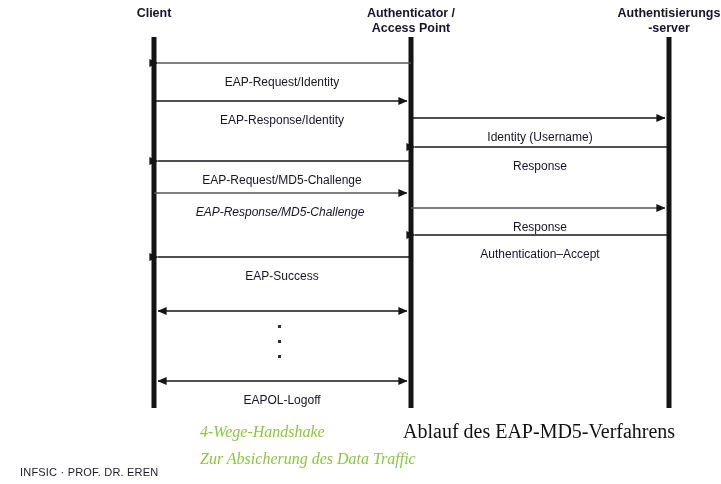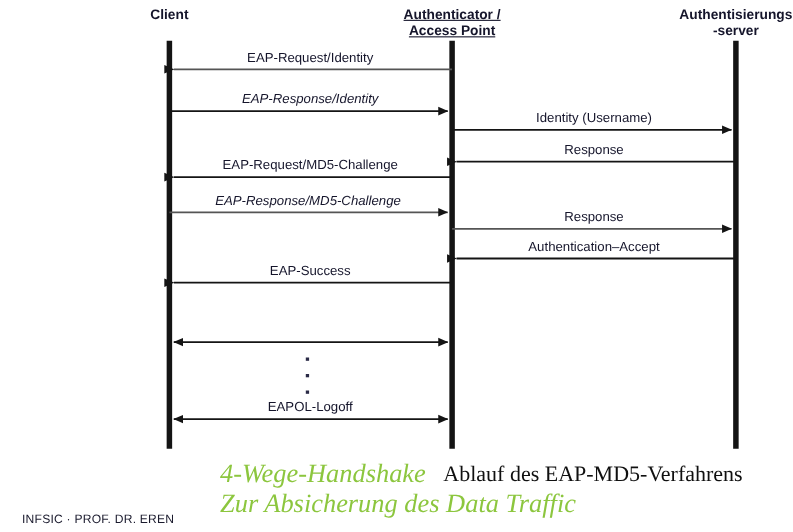--- a/index.html
+++ b/index.html
@@ -39,33 +39,34 @@
   }
   .msg-label {
     position: absolute;
     text-align: center;
     font-family: "Liberation Sans", sans-serif;
     font-size: 12px;
     line-height: 13px;
     color: #15152b;
     white-space: nowrap;
     transform: translate(-50%, -100%);
+    margin-top: 30px;
   }
   .caption-black {
     position: absolute;
     font-family: "Liberation Serif", serif;
     font-size: 20px;
     color: #101010;
     white-space: nowrap;
   }
   .caption-green {
     position: absolute;
     font-family: "Liberation Serif", serif;
     font-style: italic;
-    font-size: 24px;
+    font-size: 16px;
     line-height: 27px;
     color: #8CC63E;
     white-space: nowrap;
   }
   .footer-text {
     position: absolute;
     font-family: "Liberation Sans", sans-serif;
     font-size: 11px;
     letter-spacing: 0.2px;
     color: #1b1b2e;
@@ -77,21 +78,21 @@
     height: 3px;
     background: #2a2a46;
   }
 </style>
 </head>
 <body>
 
 <div id="diagram-root">
 
   <div class="lane-title" style="left:72px; top:6px; width:140px;">Client</div>
-  <div class="lane-title" style="left:329px; top:6px; width:140px;text-decoration:underline;">Authenticator /
+  <div class="lane-title" style="left:329px; top:6px; width:140px;">Authenticator /
 Access Point</div>
   <div class="lane-title" style="left:582px; top:6px; width:150px;">Authentisierungs
 -server</div>
 
   <svg class="layer" viewBox="0 0 721 484" xmlns="http://www.w3.org/2000/svg">
     <defs>
       <marker id="ahR-dark" markerWidth="9" markerHeight="9" refX="8.6" refY="4.5" orient="auto" markerUnits="userSpaceOnUse">
         <path d="M0,0.6 L9,4.5 L0,8.4 z" fill="#141414"></path>
       </marker>
       <marker id="ahL-dark" markerWidth="9" markerHeight="9" refX="0.4" refY="4.5" orient="auto" markerUnits="userSpaceOnUse">
@@ -120,21 +121,21 @@
       <line x1="142" y1="193" x2="395" y2="193" stroke="#555555" stroke-width="1.6" marker-end="url(#ahR-gray)"></line>
       <line x1="399" y1="208" x2="653" y2="208" stroke="#555555" stroke-width="1.6" marker-end="url(#ahR-gray)"></line>
       <line x1="657" y1="235" x2="403" y2="235" stroke="#141414" stroke-width="1.6" marker-end="url(#ahL-dark)"></line>
       <line x1="399" y1="257" x2="146" y2="257" stroke="#141414" stroke-width="1.6" marker-end="url(#ahL-dark)"></line>
       <line x1="146" y1="311" x2="395" y2="311" stroke="#141414" stroke-width="1.6" marker-start="url(#ahL-dark)" marker-end="url(#ahR-dark)"></line>
       <line x1="146" y1="381" x2="395" y2="381" stroke="#141414" stroke-width="1.6" marker-start="url(#ahL-dark)" marker-end="url(#ahR-dark)"></line>
     </g>
   </svg>
 
   <div class="msg-label" style="left:270px; top:59px;">EAP-Request/Identity</div>
-  <div class="msg-label" style="left:270px; top:97px;font-style:italic;">EAP-Response/Identity</div>
+  <div class="msg-label" style="left:270px; top:97px;">EAP-Response/Identity</div>
   <div class="msg-label" style="left:528px; top:114px;">Identity (Username)</div>
   <div class="msg-label" style="left:528px; top:143px;">Response</div>
   <div class="msg-label" style="left:270px; top:157px;">EAP-Request/MD5-Challenge</div>
   <div class="msg-label" style="left:268px; top:189px;font-style:italic;">EAP-Response/MD5-Challenge</div>
   <div class="msg-label" style="left:528px; top:204px;">Response</div>
   <div class="msg-label" style="left:528px; top:231px;">Authentication–Accept</div>
   <div class="msg-label" style="left:270px; top:253px;">EAP-Success</div>
   <div class="msg-label" style="left:270px; top:377px;">EAPOL-Logoff</div>
 
   <div class="vdots" style="left:266px; top:325px;"></div>

